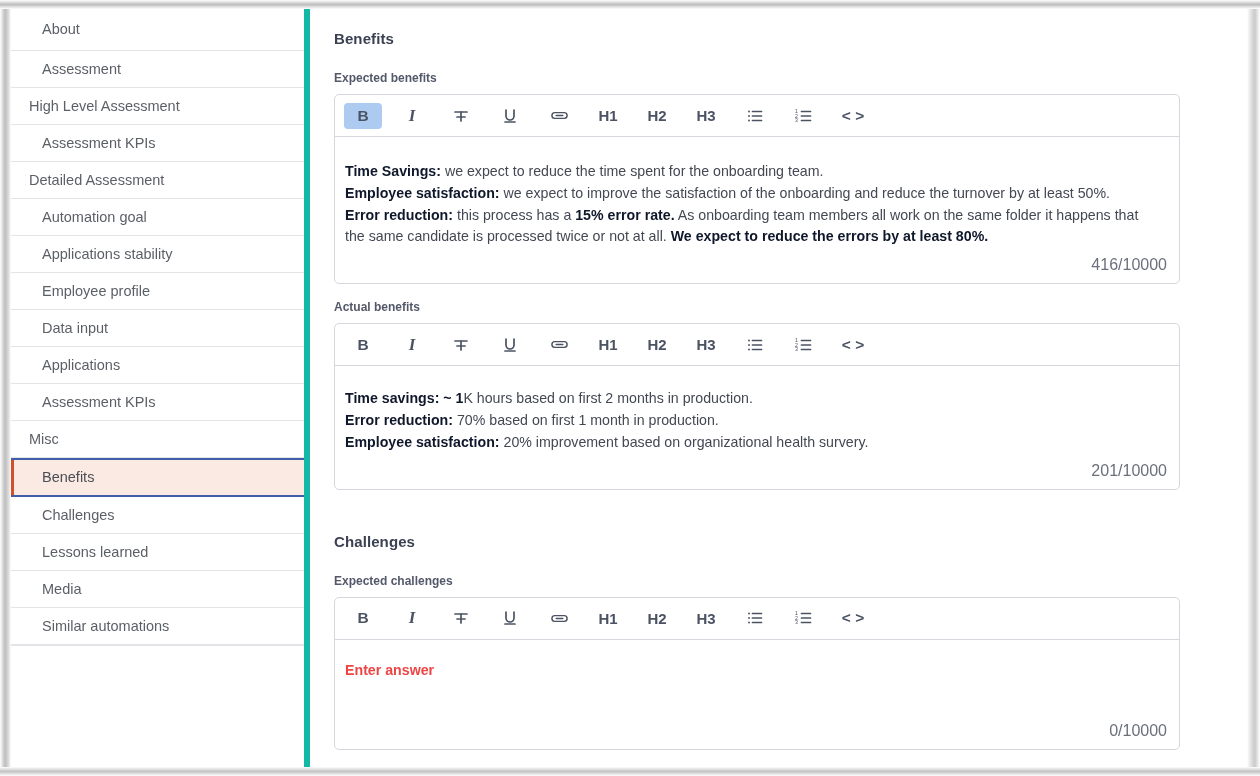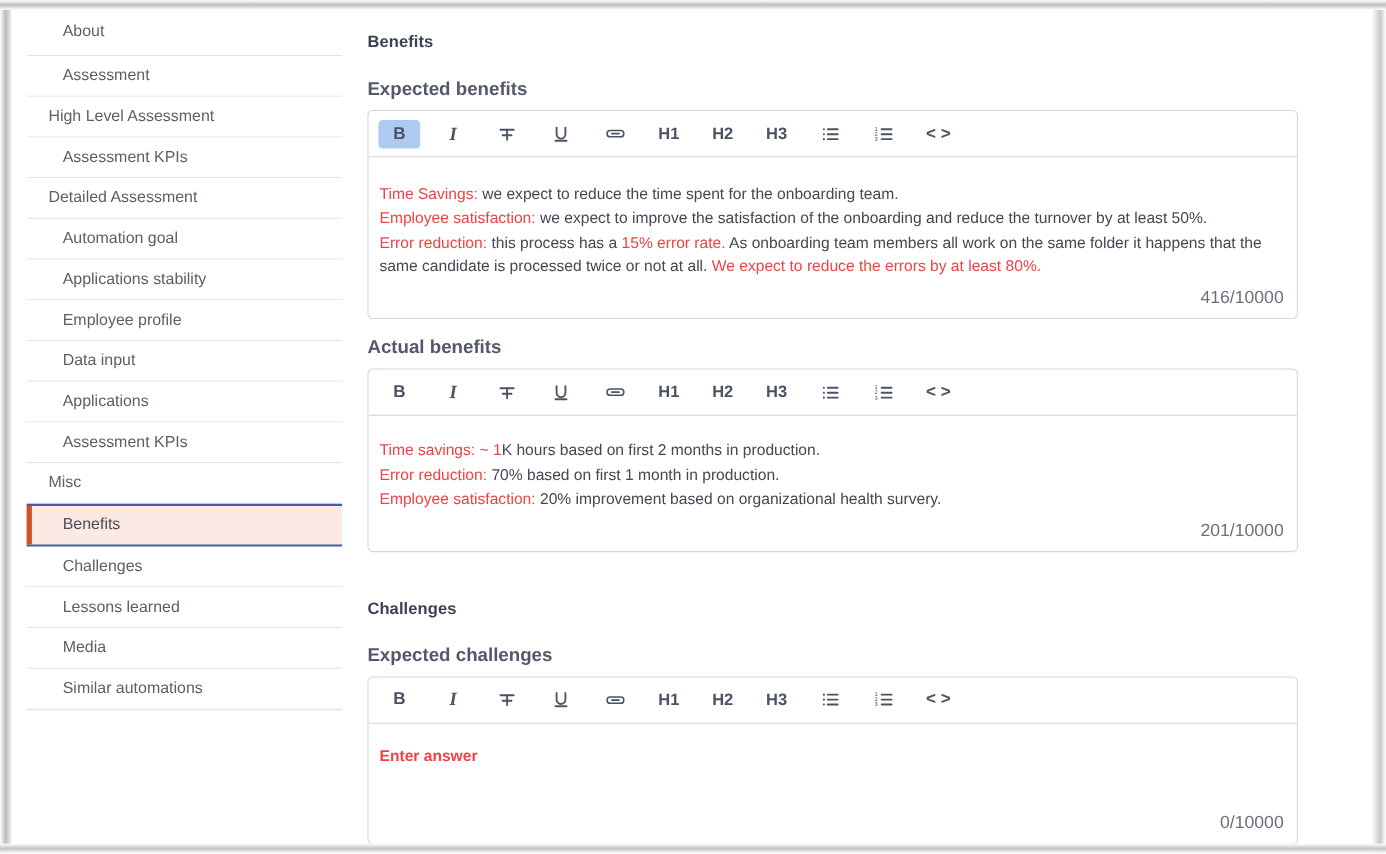--- a/index.html
+++ b/index.html
@@ -35,21 +35,21 @@
   }
   .edge-shadow-bottom {
     position: absolute; left: 0; bottom: 0; width: 1260px; height: 9px;
     background: linear-gradient(to top, #ffffff 0%, #c4c4c4 50%, #e6e6e6 80%, #ffffff 100%);
     z-index: 41; pointer-events: none;
   }
 
   
   #sidebar {
     position: absolute;
-    left: 24px; top: 7px;
+    left: 9px; top: 7px;
     width: 301px; height: 762px;
     background: #ffffff;
     border-right: 6px solid #14b8a6;
     overflow: hidden;
     z-index: 5;
   }
   .nav-item {
     position: relative;
     height: 37px;
     line-height: 36px;
@@ -96,21 +96,21 @@
   }
   .section-title {
     font-size: 15px;
     font-weight: bold;
     color: #3a4152;
     margin: 0 0 24px 0;
     letter-spacing: 0.1px;
   }
   .section-title.mt { margin-top: 43px; }
   .field-label {
-    font-size: 17px;
+    font-size: 12px;
     font-weight: bold;
     color: #53596a;
     margin: 0 0 9px 0;
   }
 
   
   .editor {
     border: 1px solid #d5d7dd;
     border-radius: 5px;
     background: #ffffff;
@@ -142,21 +142,21 @@
   .tb-btn .tx.head { font-size: 15px; font-weight: bold; }
 
   .editor-body {
     padding: 24px 20px 4px 10px;
     min-height: 100px;
     font-size: 14.2px;
     line-height: 21.8px;
     color: #434853;
   }
   .editor-body p { margin: 0; }
-  .editor-body b, .editor-body strong { color: #ef4444; font-weight: normal; }
+  .editor-body b, .editor-body strong { color: #0f172a; font-weight: bold; }
   .editor-body .placeholder { color: #ef4444; font-weight: bold; }
   .counter {
     text-align: right;
     font-size: 16px;
     color: #6a707c;
     padding: 4px 12px 9px 0;
   }
   .editor.tall .editor-body { min-height: 66px; padding-top: 22px; }
   .editor.empty .editor-body { padding-top: 20px; min-height: 78px; }
 </style>

